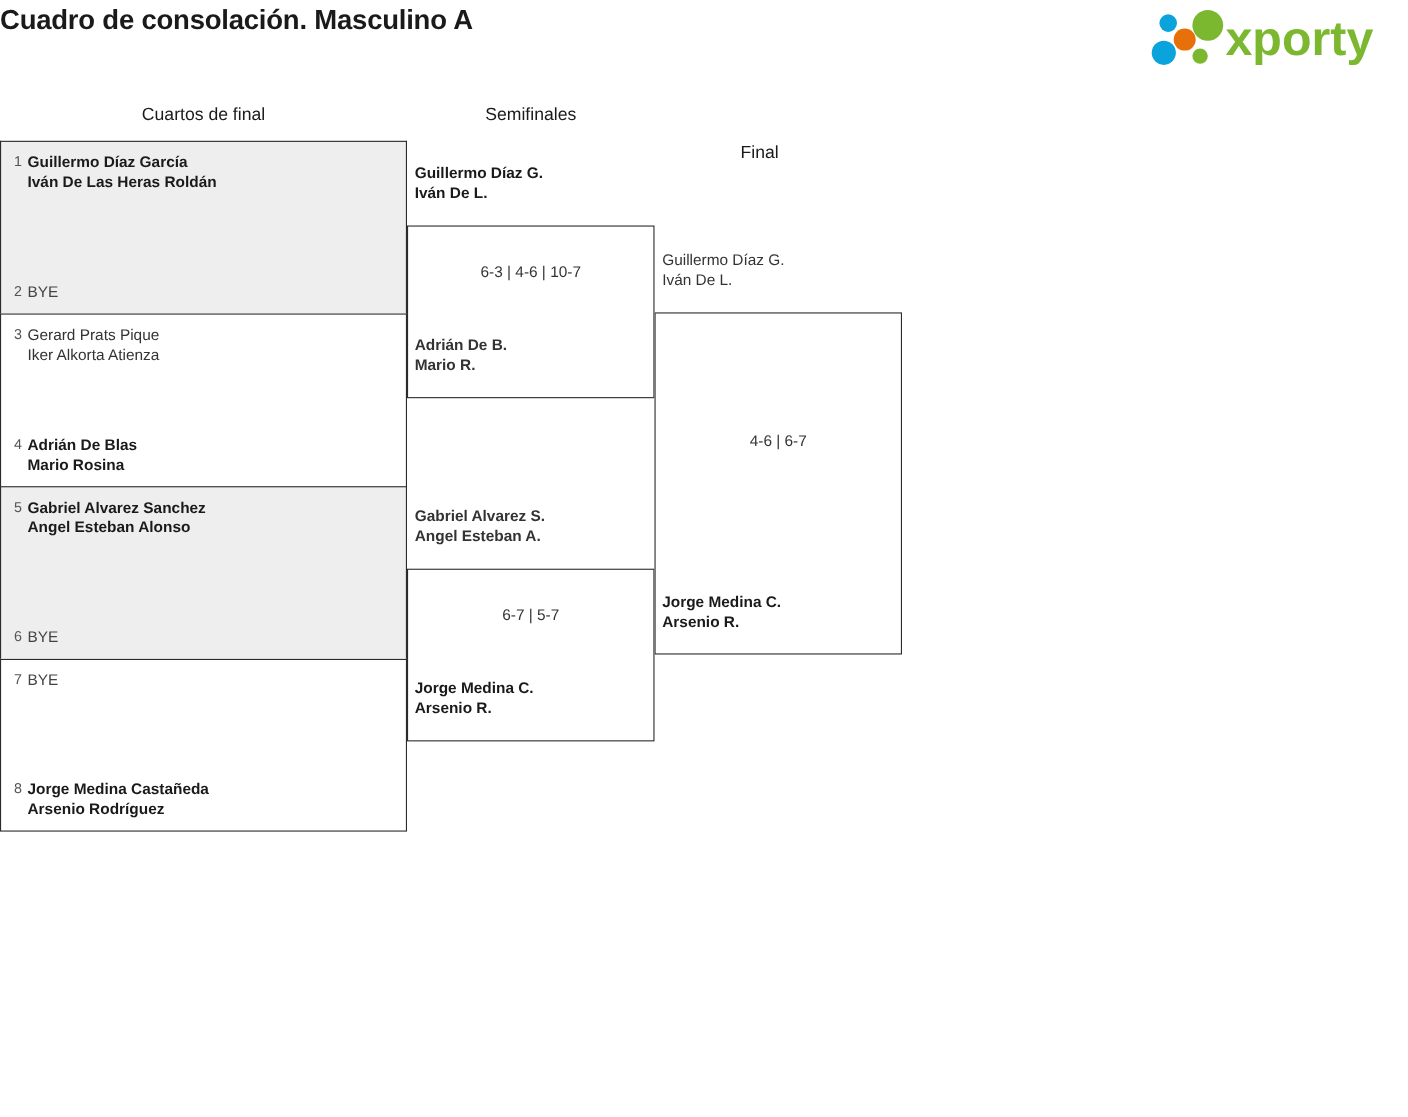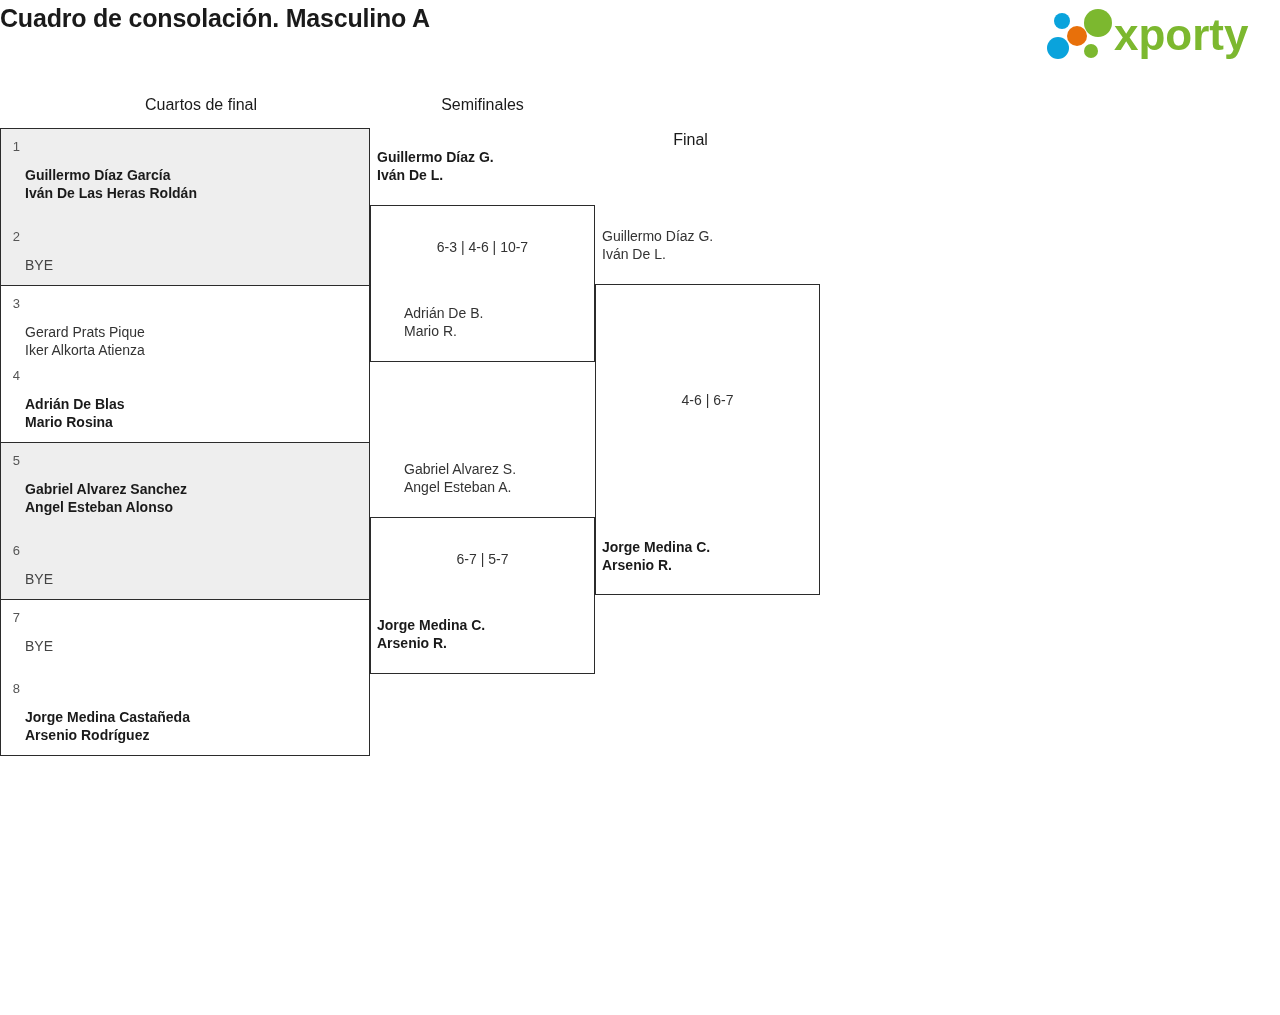--- a/index.html
+++ b/index.html
@@ -37,21 +37,21 @@
   
   .round-header {
     position: absolute;
     top: 96px;
     font-size: 16px;
     font-weight: 400;
     color: #1a1a1a;
     text-align: center;
     white-space: nowrap;
   }
-  #round-head-0 { left: 16px;   width: 370px; }
+  #round-head-0 { left: 0px;   width: 370px; }
   #round-head-1 { left: 370px; width: 225px; }
   #round-head-2 { left: 578px; width: 225px; margin-top: 35px; }
 
   
   #bracket {
     position: absolute; left: 0; top: 0;
     width: 1280px; height: 1015px;
   }
 
   
@@ -78,21 +78,20 @@
     text-align: right;
     padding-right: 5px;
     font-size: 13px;
     color: #555555;
     line-height: 18px;
   }
   .names {
     font-size: 14px;
     line-height: 18px;
     color: #1a1a1a;
-    margin-top: 28px;
   }
   .names.winner { font-weight: 700; }
   .names.loser  { font-weight: 400; color: #333333; }
   .names.bye {
     font-weight: 400;
     color: #444444;
     font-size: 14px;
   }
   .name-line { white-space: nowrap; }
 
@@ -120,21 +119,21 @@
     font-size: 14px;
     color: #333333;
   }
   .sf-names {
     position: absolute;
     left: 7px;
     font-size: 14px;
     line-height: 18px;
   }
   .sf-names.winner { font-weight: 700; color: #1a1a1a; }
-  .sf-names.loser  { font-weight: 400; color: #333333; margin-left: 27px; }
+  .sf-names.loser  { font-weight: 700; color: #333333; }
 
   
   #final-box {
     position: absolute;
     left: 595px; top: 284px;
     width: 225px; height: 311px;
     border: 1px solid #2b2b2b;
     background: #ffffff;
   }
   #final-score {

